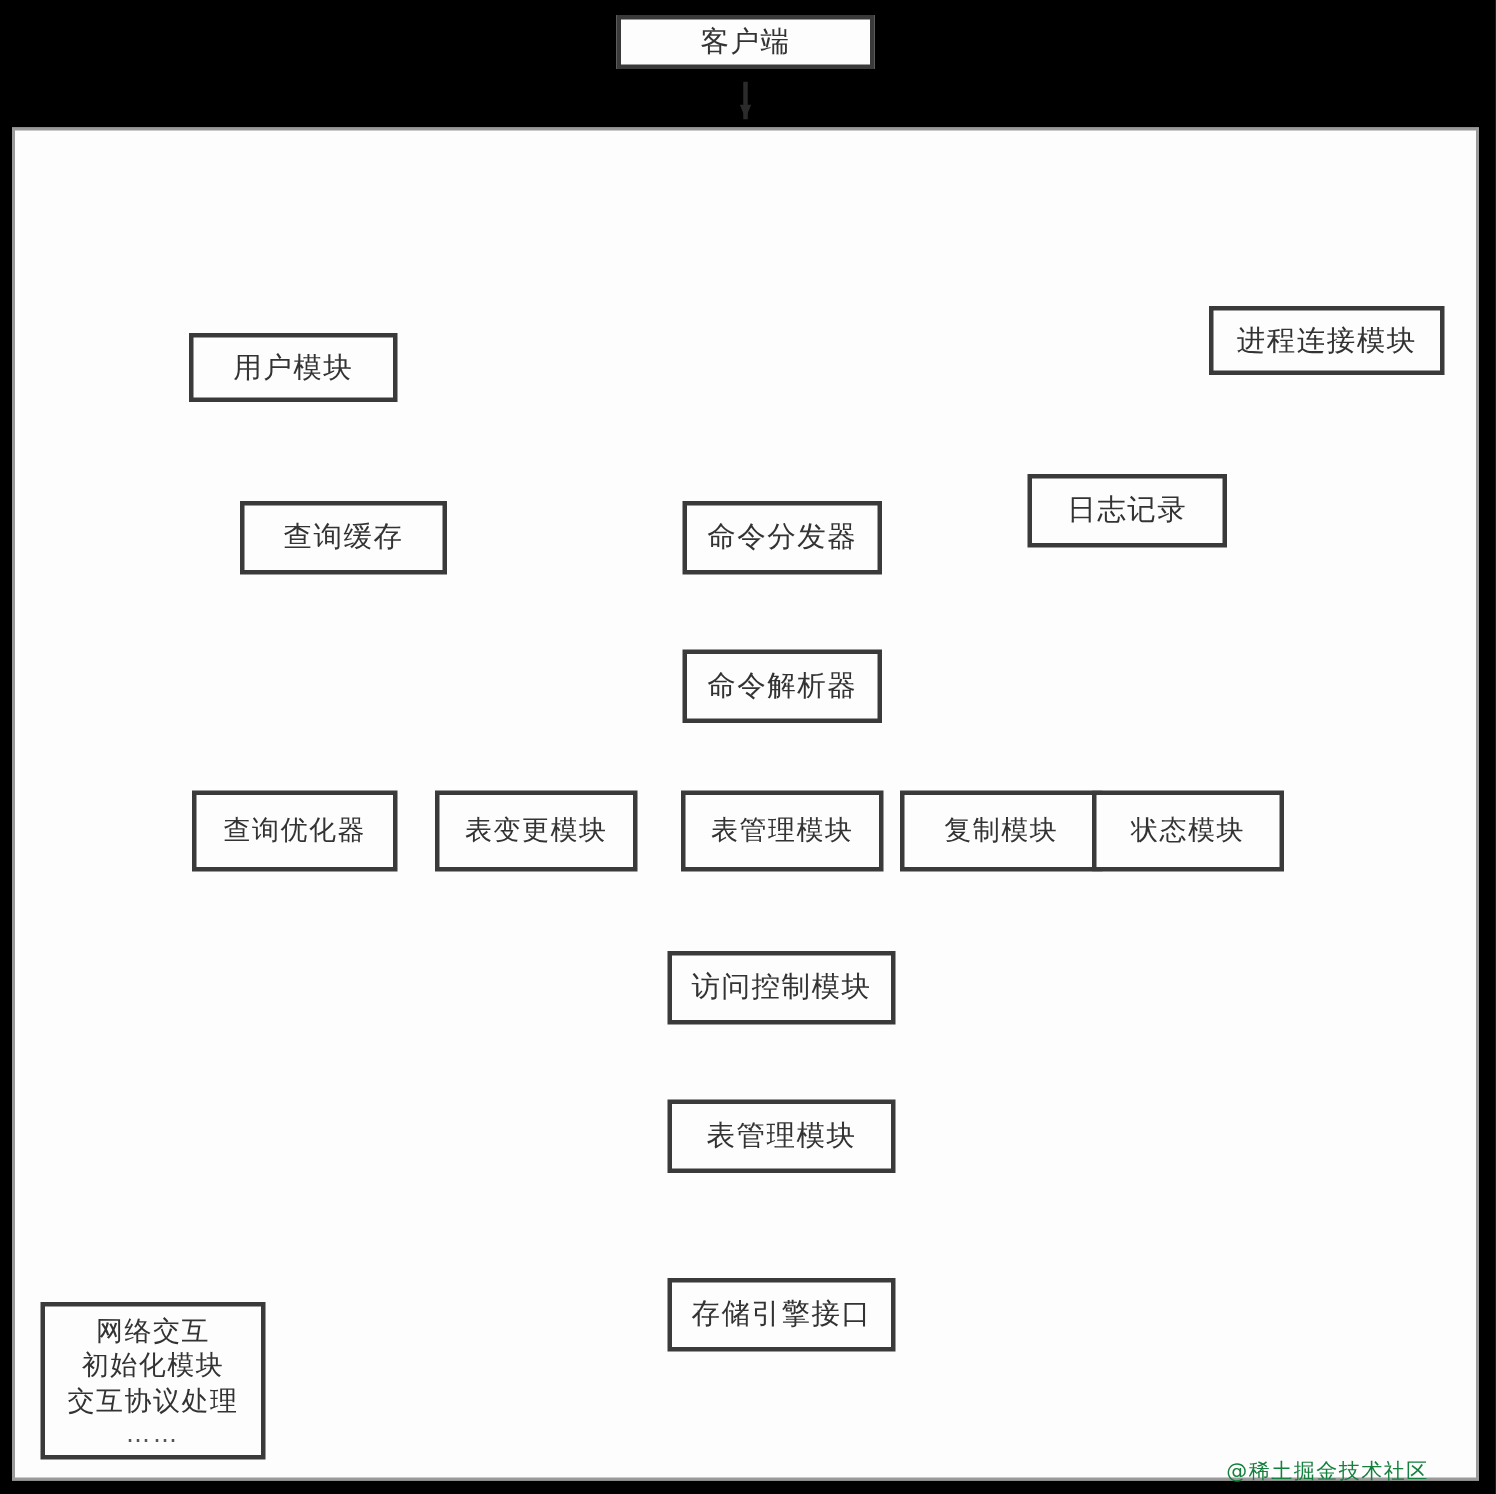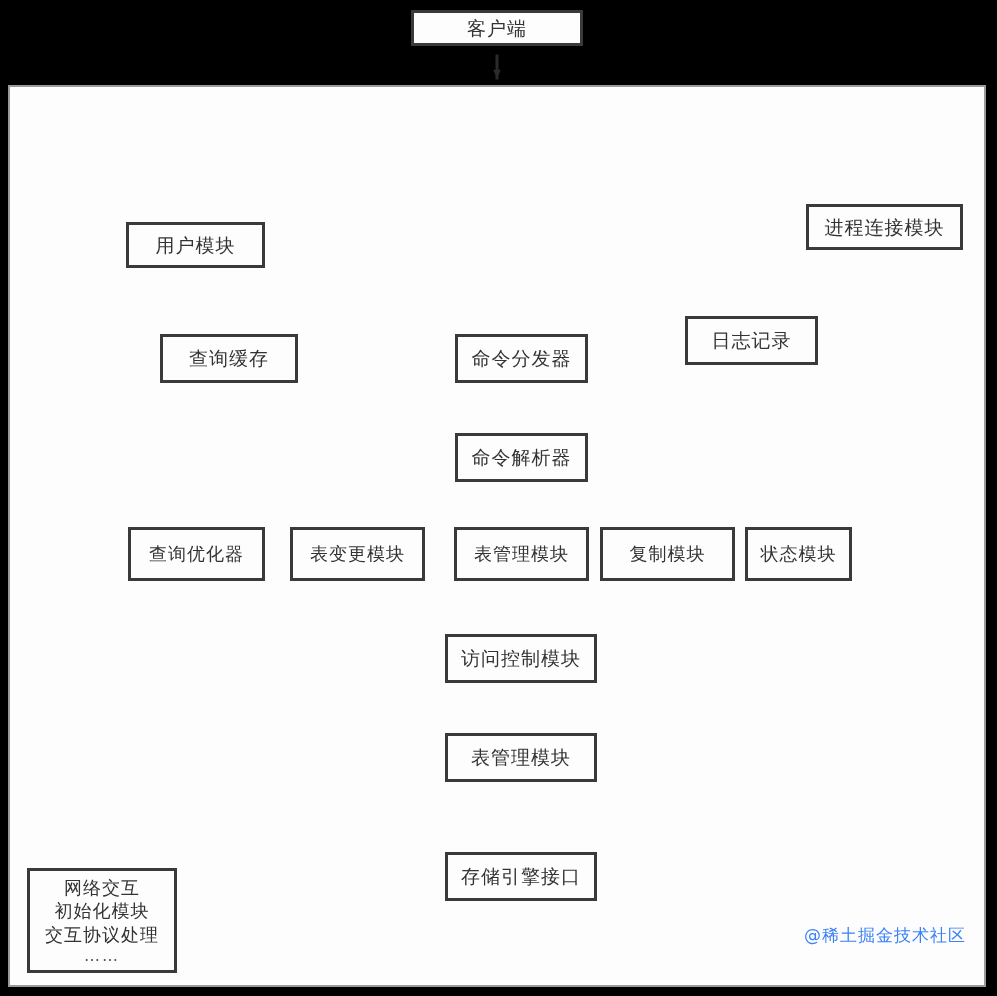--- a/index.html
+++ b/index.html
@@ -66,25 +66,25 @@
     width: 978px;
     height: 902px;
     box-sizing: border-box;
     background: #fdfdfd;
     border: 2px solid #9a9a9a;
     z-index: 1;
   }
   #watermark {
     position: absolute;
     left: 790px;
-    top: 920px;
+    top: 966px;
     width: 190px;
     height: 30px;
-    font-size: 17px;
-    color: #3b82f6;
+    font-size: 14px;
+    color: #15803d;
     letter-spacing: 1px;
     display: flex;
     align-items: center;
     justify-content: center;
     z-index: 6;
     user-select: none;
   }
 </style>
 </head>
 <body>
@@ -161,21 +161,21 @@
   <div class="node" style="left:455px; top:433px; width:133px; height:49px;">命令解析器</div>
 
   <div class="node small" style="left:128px; top:527px; width:137px; height:54px;">查询优化器</div>
 
   <div class="node small" style="left:290px; top:527px; width:135px; height:54px;">表变更模块</div>
 
   <div class="node small" style="left:454px; top:527px; width:135px; height:54px;">表管理模块</div>
 
   <div class="node small" style="left:600px; top:527px; width:135px; height:54px;">复制模块</div>
 
-  <div class="node small" style="left:745px; top:527px; width:107px; height:54px;">状态模块</div>
+  <div class="node small" style="left:728px; top:527px; width:128px; height:54px;">状态模块</div>
 
   <div class="node" style="left:445px; top:634px; width:152px; height:49px;">访问控制模块</div>
 
   <div class="node" style="left:445px; top:733px; width:152px; height:49px;">表管理模块</div>
 
   <div class="node" style="left:445px; top:852px; width:152px; height:49px;">存储引擎接口</div>
 
   <div class="node multiline" style="left:27px; top:868px; width:150px; height:105px;">
     <span>网络交互</span>
     <span>初始化模块</span>

